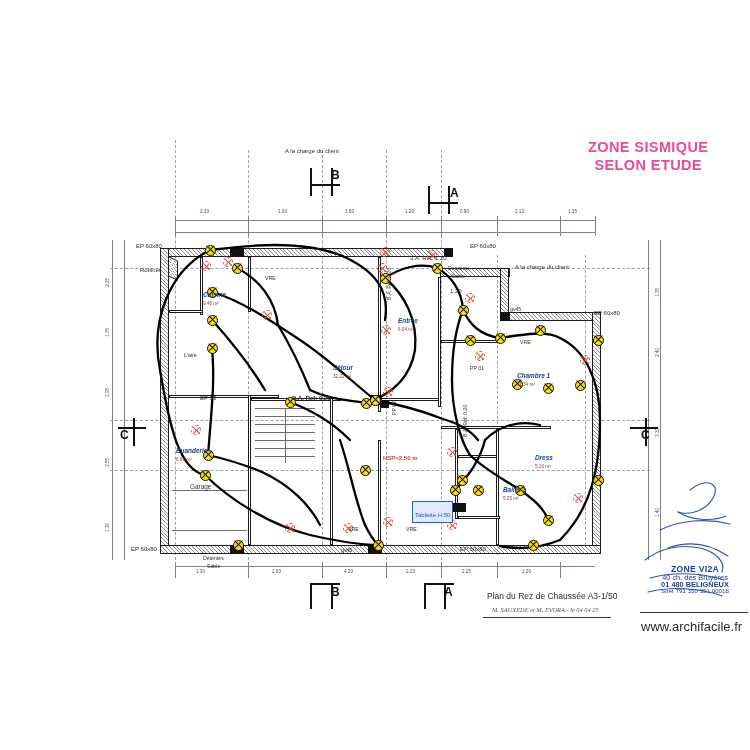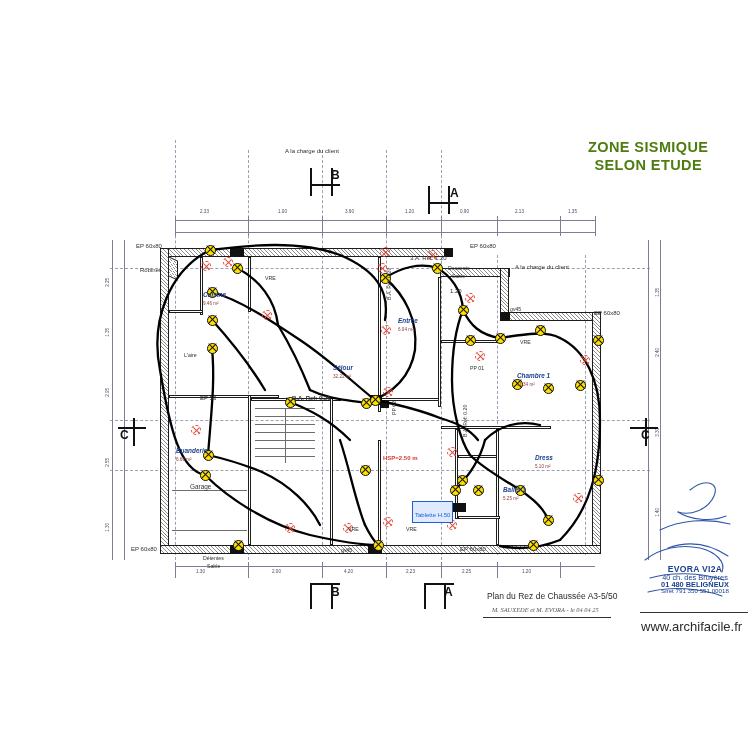--- a/index.html
+++ b/index.html
@@ -3,21 +3,21 @@
 <meta charset="utf-8">
 <style>
   html,body{margin:0;padding:0;background:#ffffff;}
   body{width:750px;height:750px;position:relative;overflow:hidden;
        font-family:"Liberation Sans",sans-serif;color:#222;}
   #stage{position:absolute;left:0;top:0;width:750px;height:750px;}
   .abs{position:absolute;}
   .t{position:absolute;white-space:nowrap;line-height:1;}
 
   
-  #zone-sismique{left:588px;top:140px;color:#4d7c0f;font-weight:bold;
+  #zone-sismique{left:588px;top:140px;color:#ec4899;font-weight:bold;
       font-size:14.5px;letter-spacing:.4px;text-align:center;}
   #zone-sismique div{margin-bottom:3px;}
 
   
   #plan-title{left:487px;top:592px;font-size:8.5px;color:#2b2b2b;}
   #plan-subtitle{left:492px;top:607px;font-size:6.4px;color:#555;
       font-style:italic;font-family:"Liberation Serif",serif;}
   #title-rule{left:483px;top:617px;width:128px;height:1px;background:#333;}
 
   
@@ -367,38 +367,38 @@
   <div class="secmark" style="left:331px;top:585px;">B</div>
   <div class="secrule" style="left:310px;top:583px;width:30px;height:1.5px;"></div>
   <div class="secrule" style="left:310px;top:583px;width:1.5px;height:26px;"></div>
   <div class="secrule" style="left:331px;top:583px;width:1.5px;height:26px;"></div>
 
   <div class="secmark" style="left:444px;top:585px;">A</div>
   <div class="secrule" style="left:424px;top:583px;width:30px;height:1.5px;"></div>
   <div class="secrule" style="left:424px;top:583px;width:1.5px;height:26px;"></div>
   <div class="secrule" style="left:444px;top:583px;width:1.5px;height:26px;"></div>
 
-  <div class="t" id="plan-title">Plan du Rez de Chaussée A3-5/50</div>
+  <div class="t" id="plan-title">Plan du Rez de Chaussée A3-1/50</div>
   <div class="t" id="plan-subtitle">M. SAUXEDE et M. EVORA - le 04 04 25</div>
   <div class="abs" id="title-rule"></div>
 
   <svg class="sig" width="750" height="750">
     <g fill="none" stroke="#2f56a8" stroke-width="1.1" stroke-linecap="round">
       <path d="M690,490 C705,478 720,482 714,496 C708,510 690,516 678,512"></path>
       <path d="M678,512 C690,520 712,522 726,516"></path>
       <path d="M660,530 C680,520 706,518 730,524"></path>
       <path d="M668,548 C690,540 710,544 728,556"></path>
       <path d="M645,560 C660,548 680,544 700,548 C716,552 726,562 722,572"></path>
       <path d="M650,578 C670,572 700,572 724,580"></path>
       <path d="M648,592 C672,586 700,588 722,596"></path>
     </g>
   </svg>
 
   <div class="t" id="stamp">
-    <div class="l1">EVORA VI2A</div>
+    <div class="l1">ZONE VI2A</div>
     <div class="l2">40 ch. des Bruyères</div>
     <div class="l3">01 480 BELIGNEUX</div>
     <div class="l4">Siret 791 350 551 00018</div>
   </div>
   <div class="abs" id="stamp-rule"></div>
   <div class="t" id="archifacile">www.archifacile.fr</div>
 
 </div>
 
 </body></html>

